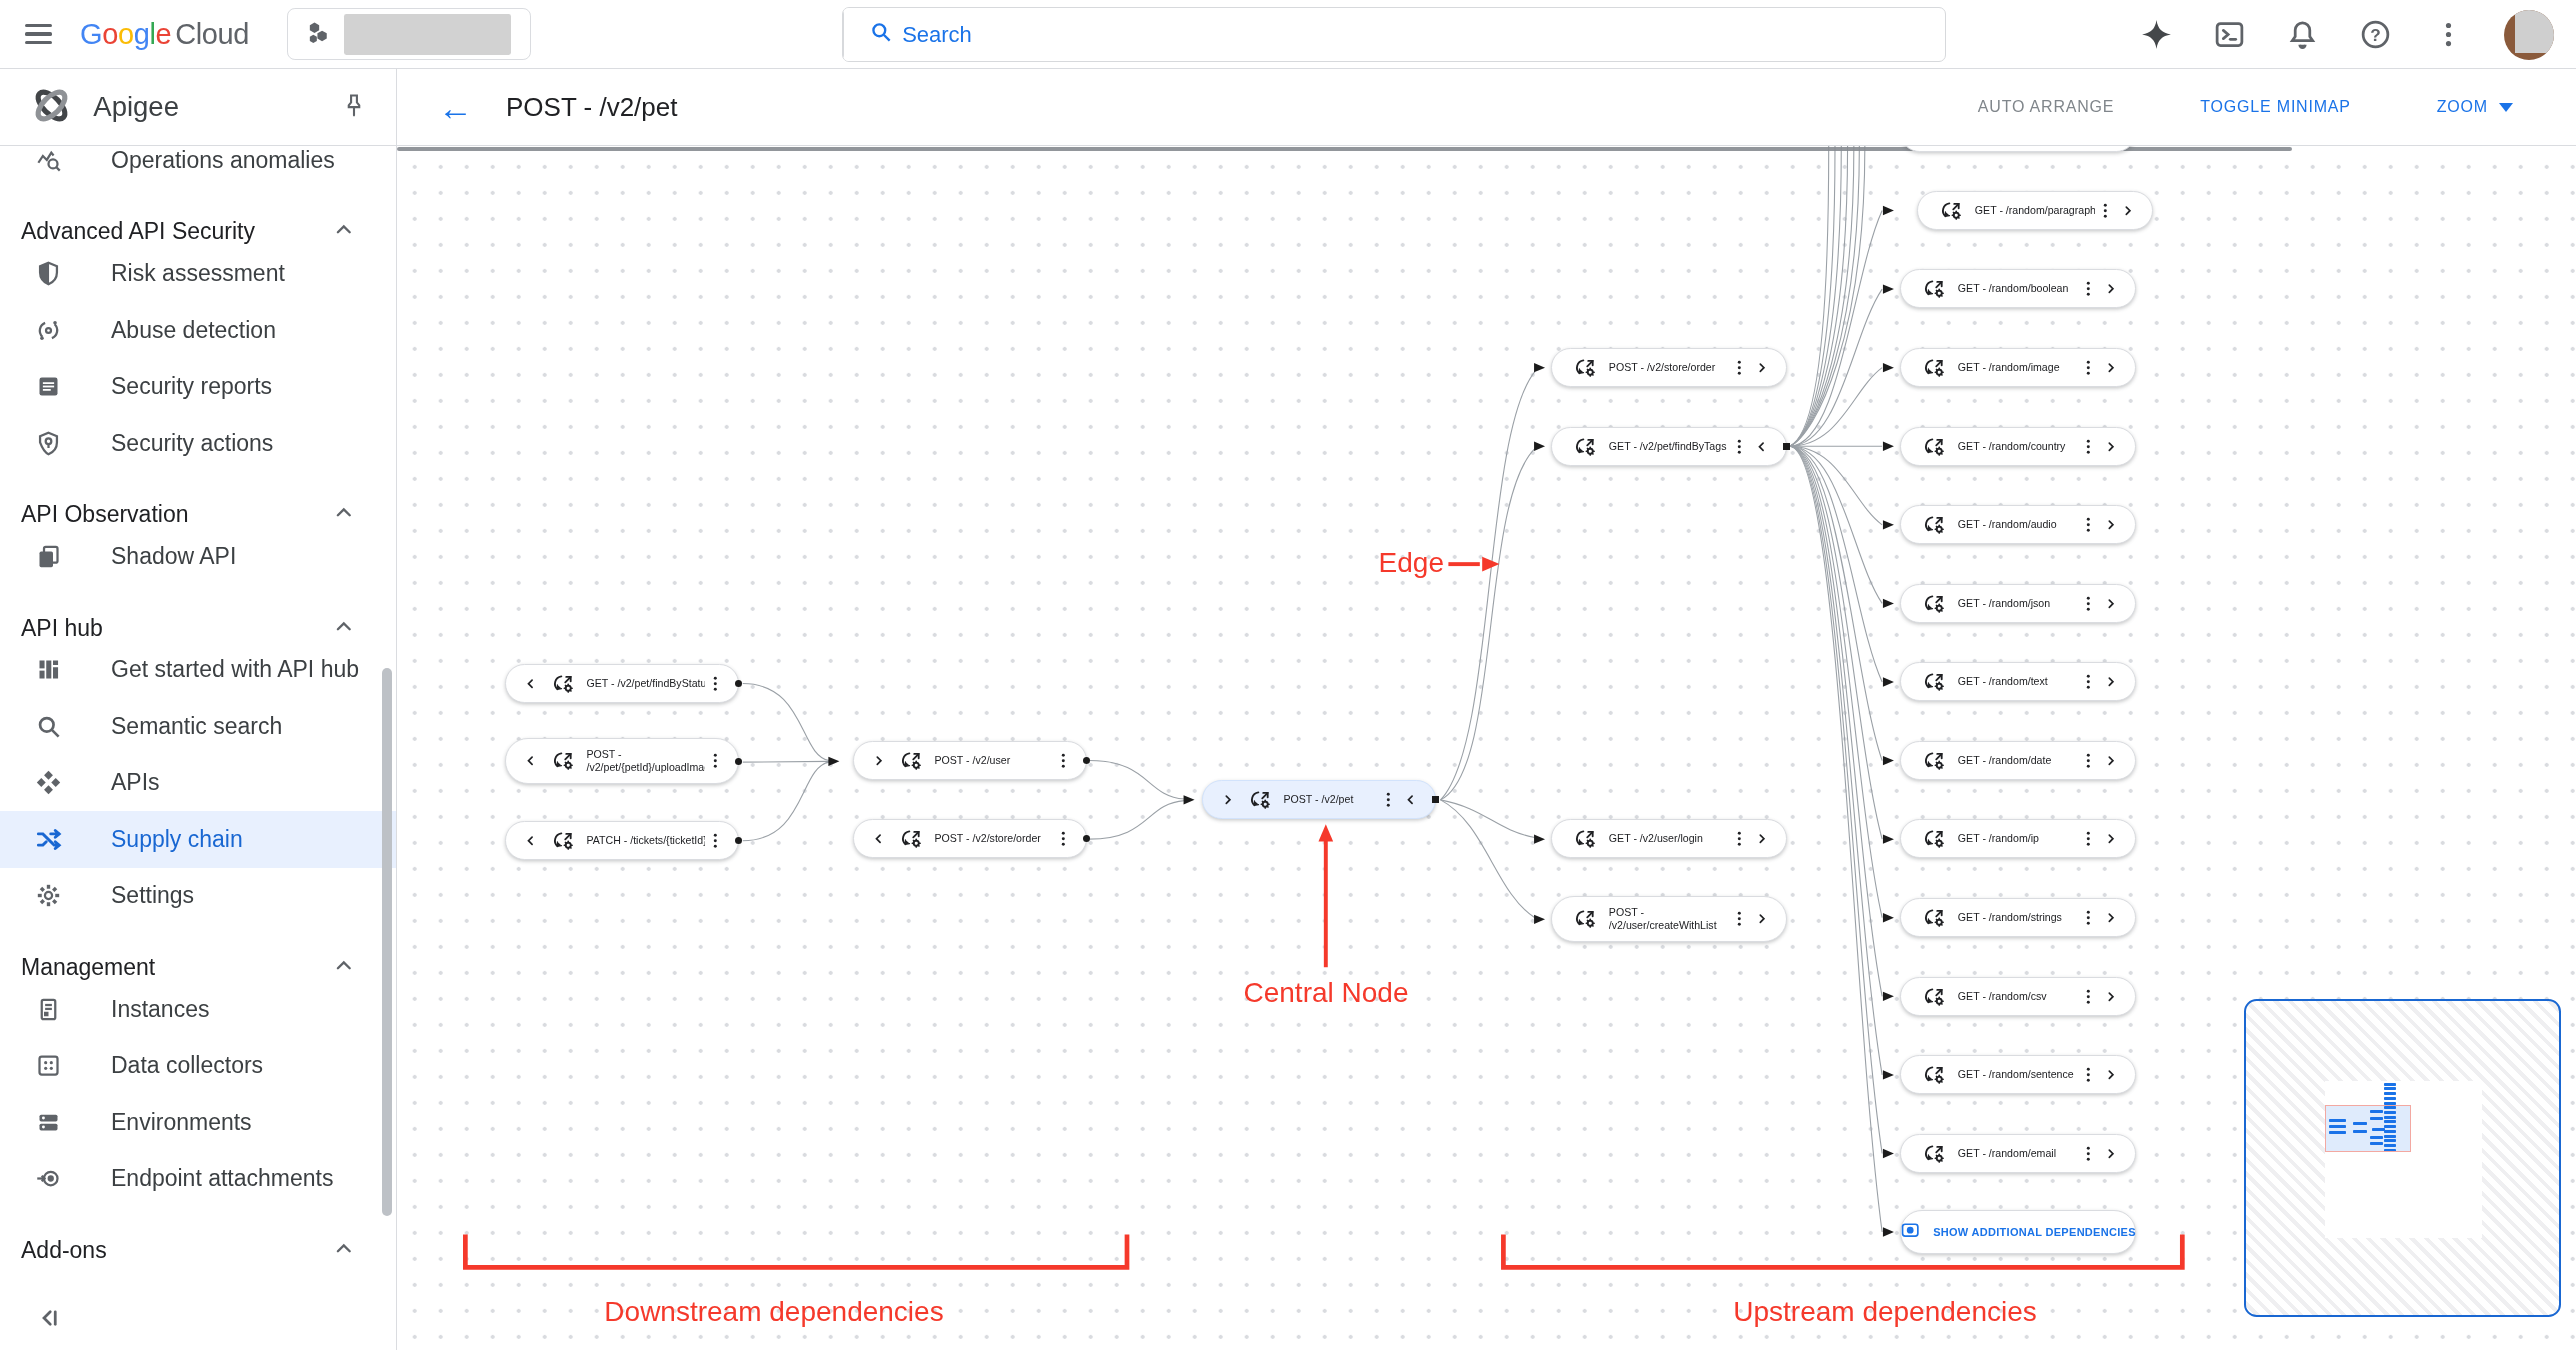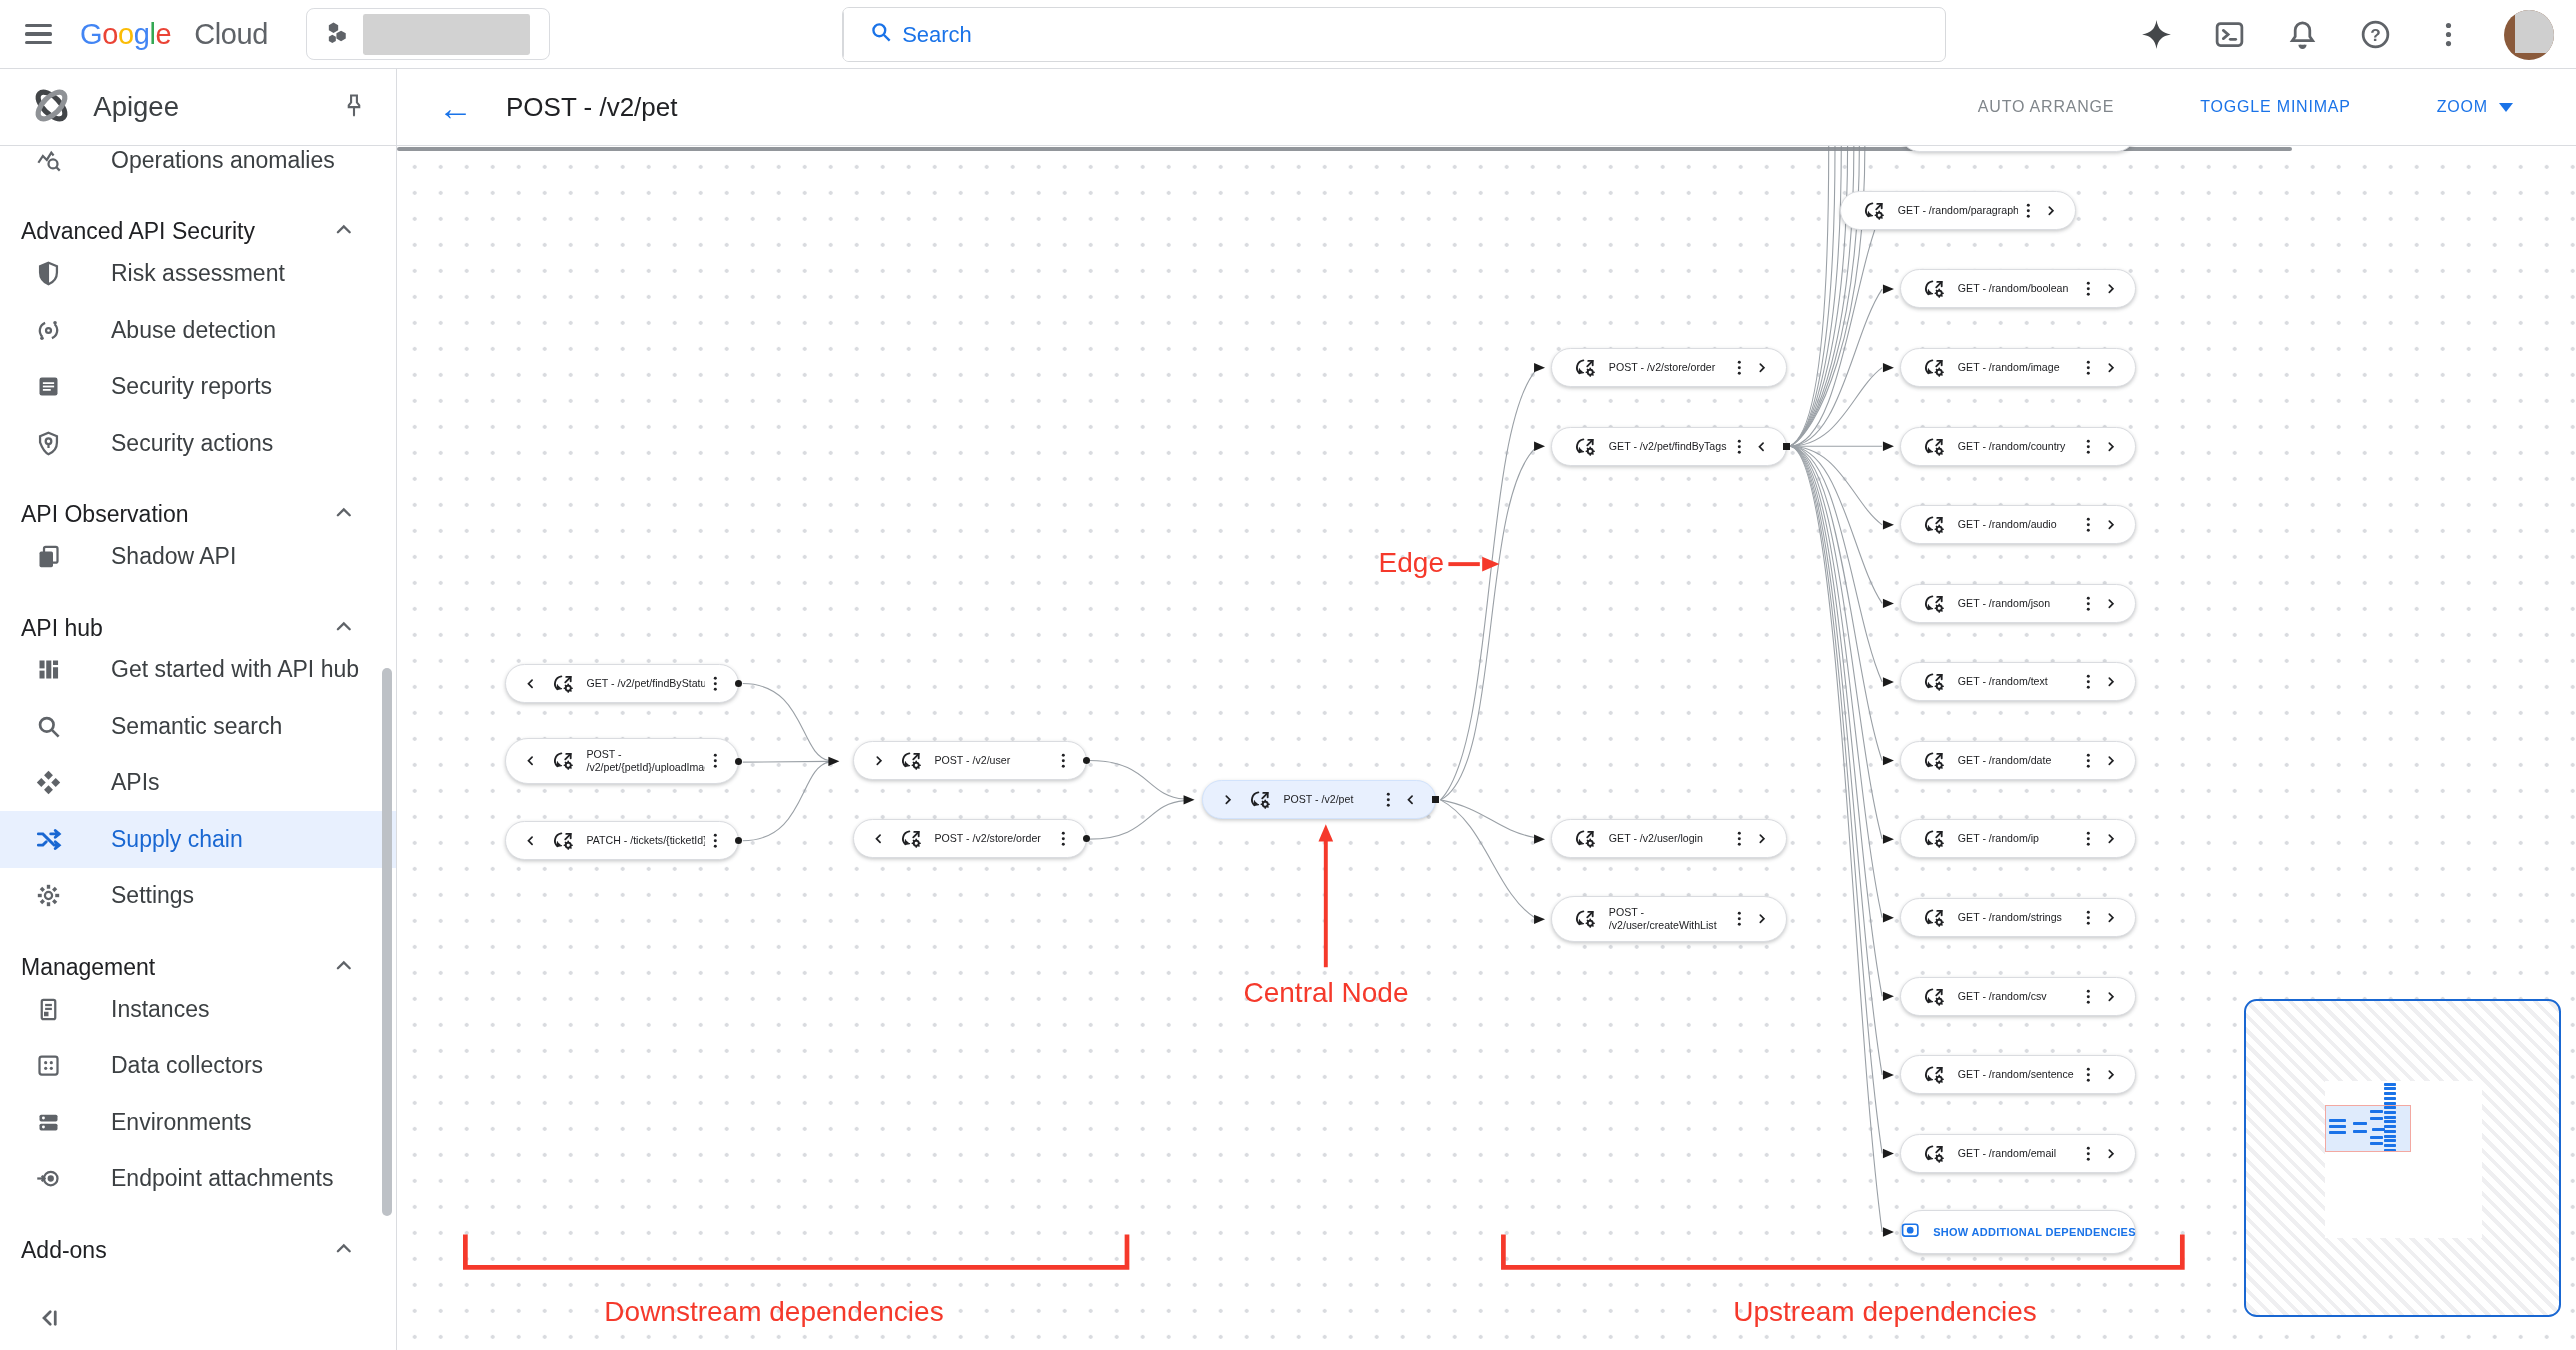--- a/index.html
+++ b/index.html
@@ -7,21 +7,21 @@
     font-family:"Liberation Sans", sans-serif; color:#3c4043; }
   #app { position:relative; width:2576px; height:1350px; }
 
   
   #topbar { position:absolute; left:0; top:0; width:2576px; height:69px; background:#fff;
     border-bottom:0.8px solid #dadce0; display:flex; align-items:center; }
   .hamburger { width:27px; height:20.4px; margin-left:25px; display:flex; flex-direction:column;
     justify-content:space-between; cursor:pointer; }
   .hamburger span { display:block; height:3.1px; border-radius:1.6px; background:#5f6368; }
   .gc-logo { margin-left:28px; font-size:29px; letter-spacing:-0.4px; white-space:nowrap; }
-  .gc-cloud { color:#5f6368; margin-left:23px; font-weight:400; }
+  .gc-cloud { color:#5f6368; margin-left:4px; font-weight:400; }
   .proj-pill { margin-left:38px; height:52px; min-width:244px; border:1.6px solid #dadce0;
     border-radius:7.9px; display:flex; align-items:center; padding:0 15.7px; gap:12.6px; cursor:pointer; }
   .proj-redact { width:167px; height:41px; background:#d2d2d2; border-radius:2.4px; }
   #search-wrap { position:absolute; left:842px; top:7px; width:1104px; height:55px;
     display:flex; border:0.8px solid #d7d9dc; border-radius:7px; overflow:hidden; }
   #search-input { flex:1; border:none; outline:none; background:#f1f3f4; font-size:22px;
     color:#5f6368; padding:0 23.6px; font-family:"Liberation Sans",sans-serif; }
   #search-btn { width:154px; background:#fff; border:none; border-left:0.8px solid #d7d9dc;
     color:#1a73e8; font-size:22px; font-weight:500; display:flex; align-items:center;
     justify-content:center; gap:9.4px; cursor:pointer; font-family:"Liberation Sans",sans-serif; }
@@ -797,21 +797,21 @@
               <circle cx="4" cy="17" r="1.9"></circle>
             </svg>
           </span>
           <span class="nchev">
             <svg width="13.4" height="13.4" viewBox="0 0 24 24" fill="none" stroke="#202124" stroke-width="3" stroke-linecap="round">
               <path d="M9.5 5.5L16 12l-6.5 6.5"></path>
             </svg>
           </span>
         </div>
         <div class="node" style="left: 1503px; top: -33px; width: 236px; height: 39px;"></div>
-        <div class="node" style="left: 1443px; top: 45px; width: 236px; height: 39px;">
+        <div class="node" style="left: 1520px; top: 45px; width: 236px; height: 39px;">
           <span class="napi">
             <svg width="23.6" height="23.6" viewBox="0 0 24 24" fill="none" stroke="#202124" stroke-width="1.9" stroke-linecap="round">
               <path d="M9.5 4.5a7.5 7.5 0 0 0-4 13"></path>
               <path d="M5.5 13l.2 4.5 4-.6" fill="#202124" stroke-width="1.2"></path>
               <path d="M13.5 10.5L19 5"></path>
               <path d="M14.5 5H19v4.5" fill="none"></path>
               <circle cx="16.5" cy="16.5" r="2.6"></circle>
               <g stroke-width="1.7">
                 <line x1="16.5" y1="12.6" x2="16.5" y2="13.9"></line>
                 <line x1="16.5" y1="19.1" x2="16.5" y2="20.4"></line>

